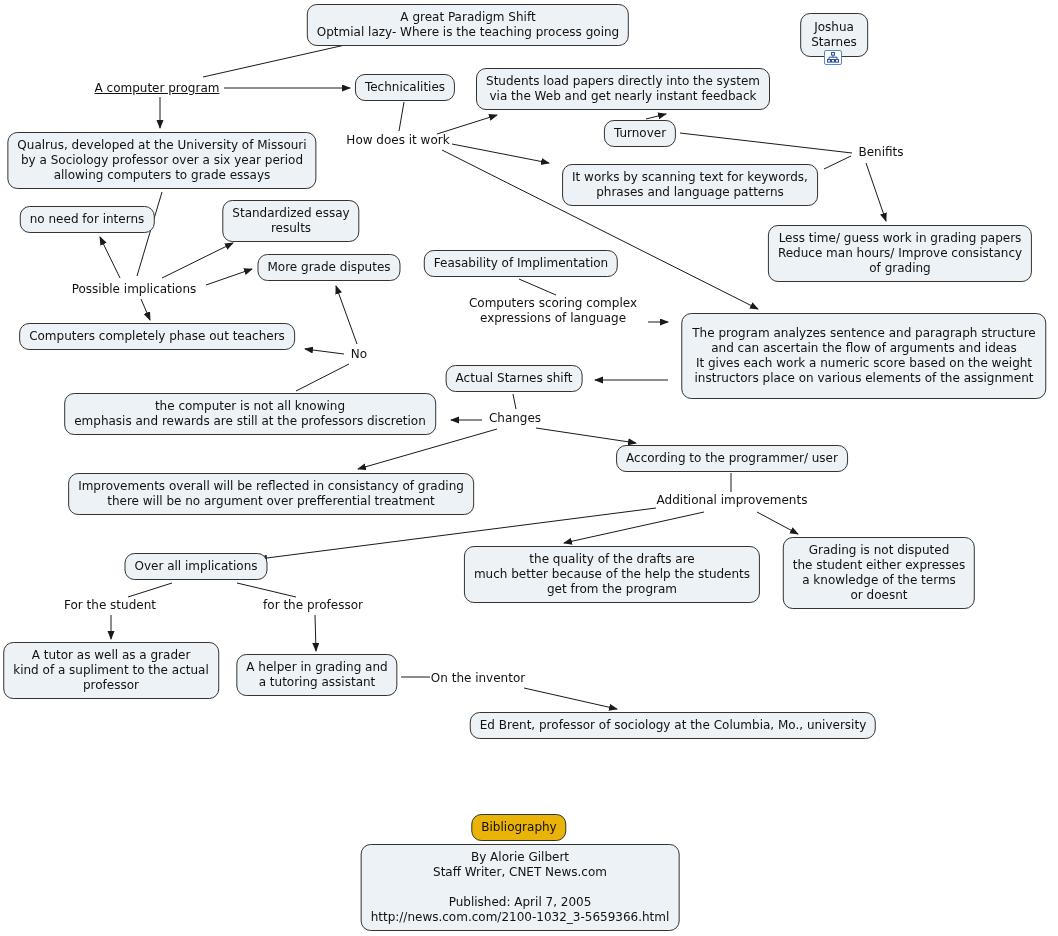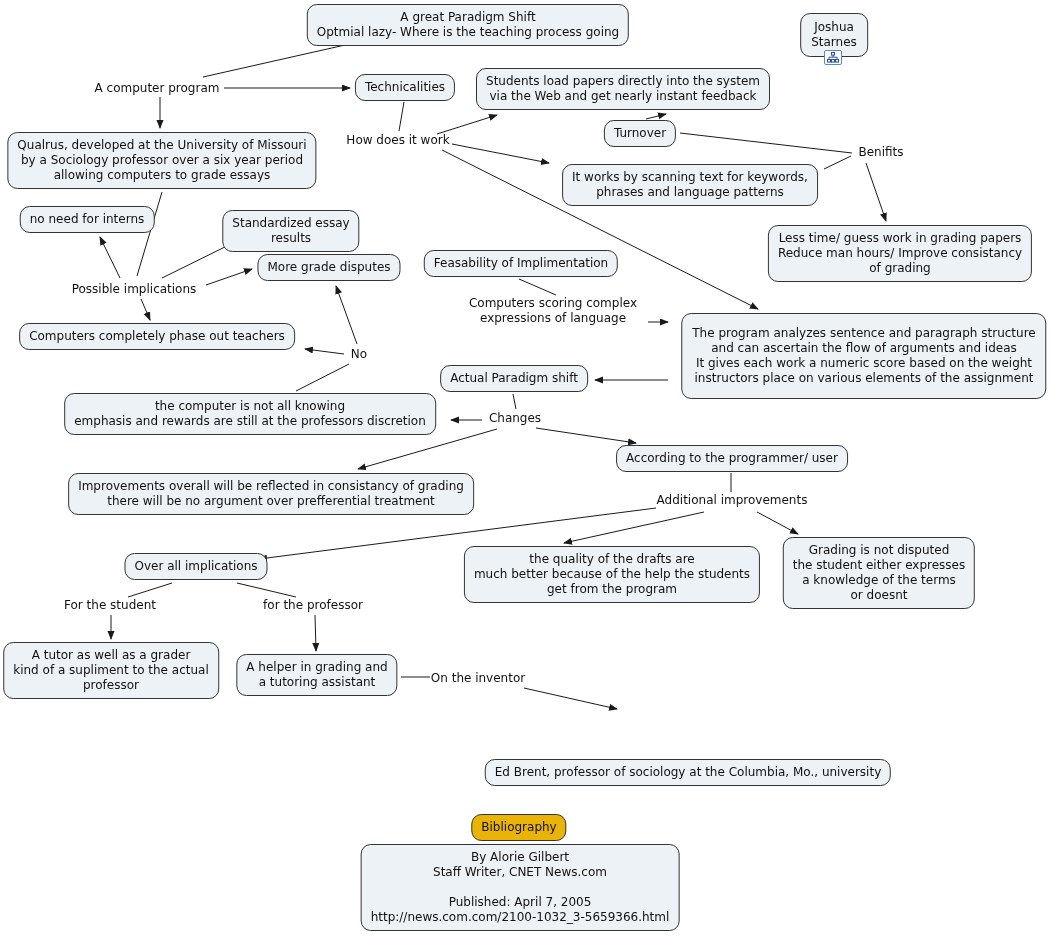--- a/index.html
+++ b/index.html
@@ -97,60 +97,60 @@
   <div class="node" style="left:405px; top:74px;">Technicalities</div>
   <div class="node" style="left:623px; top:68px;">Students load papers directly into the system
 via the Web and get nearly instant feedback</div>
   <div class="node" style="left:640px; top:120px;">Turnover</div>
   <div class="node" style="left:690px; top:164px;">It works by scanning text for keywords,
 phrases and language patterns</div>
   <div class="node" style="left:162px; top:132px;">Qualrus, developed at the University of Missouri
 by a Sociology professor over a six year period
 allowing computers to grade essays</div>
   <div class="node" style="left:87px;  top:206px;">no need for interns</div>
-  <div class="node" style="left:291px; top:210px;">Standardized essay
+  <div class="node" style="left:291px; top:200px;">Standardized essay
 results</div>
   <div class="node" style="left:329px; top:254px;text-align:center;">More grade disputes</div>
   <div class="node" style="left:521px; top:250px;">Feasability of Implimentation</div>
   <div class="node" style="left:900px; top:225px;">Less time/ guess work in grading papers
 Reduce man hours/ Improve consistancy
 of grading</div>
   <div class="node" style="left:157px; top:323px;">Computers completely phase out teachers</div>
   <div class="node lg" style="left:864px; top:313px;">The program analyzes sentence and paragraph structure
 and can ascertain the flow of arguments and ideas
 It gives each work a numeric score based on the weight
 instructors place on various elements of the assignment</div>
-  <div class="node" style="left:514px; top:365px;">Actual Paradigm shift</div>
+  <div class="node" style="left:514px; top:365px;">Actual Starnes shift</div>
   <div class="node" style="left:732px; top:445px;">According to the programmer/ user</div>
   <div class="node" style="left:250px; top:393px;">the computer is not all knowing
 emphasis and rewards are still at the professors discretion</div>
   <div class="node" style="left:271px; top:473px;">Improvements overall will be reflected in consistancy of grading
 there will be no argument over prefferential treatment</div>
   <div class="node" style="left:196px; top:553px;">Over all implications</div>
   <div class="node" style="left:612px; top:546px;">the quality of the drafts are
 much better because of the help the students
 get from the program</div>
   <div class="node" style="left:879px; top:537px;">Grading is not disputed
 the student either expresses
 a knowledge of the terms
 or doesnt</div>
   <div class="node" style="left:111px; top:642px;">A tutor as well as a grader
 kind of a supliment to the actual
 professor</div>
   <div class="node" style="left:317px; top:654px;">A helper in grading and
 a tutoring assistant</div>
-  <div class="node" style="left:688px; top:712px;margin-top:47px;">Ed Brent, professor of sociology at the Columbia, Mo., university</div>
+  <div class="node" style="left:673px; top:712px;">Ed Brent, professor of sociology at the Columbia, Mo., university</div>
   <div class="node bib" style="left:519px; top:814px;">Bibliography</div>
   <div class="node" style="left:520px; top:844px;">By Alorie Gilbert
 Staff Writer, CNET News.com
 
 Published: April 7, 2005
 http://news.com.com/2100-1032_3-5659366.html</div>
 
-  <div class="label" style="left:157px; top:81px;">A computer program</div>
+  <div class="label" style="left:157px; top:81px;text-decoration:underline;">A computer program</div>
   <div class="label" style="left:398px; top:133px;">How does it work</div>
   <div class="label" style="left:881px; top:145px;">Benifits</div>
   <div class="label" style="left:134px; top:282px;">Possible implications</div>
   <div class="label" style="left:553px; top:296px;">Computers scoring complex
 expressions of language</div>
   <div class="label" style="left:359px; top:347px;">No</div>
   <div class="label" style="left:515px; top:411px;">Changes</div>
   <div class="label" style="left:732px; top:493px;">Additional improvements</div>
   <div class="label" style="left:110px; top:598px;">For the student</div>
   <div class="label" style="left:313px; top:598px;text-align:center;">for the professor</div>

